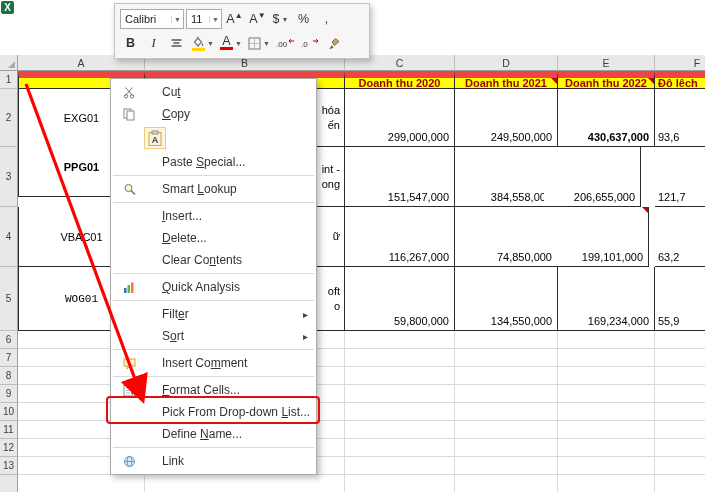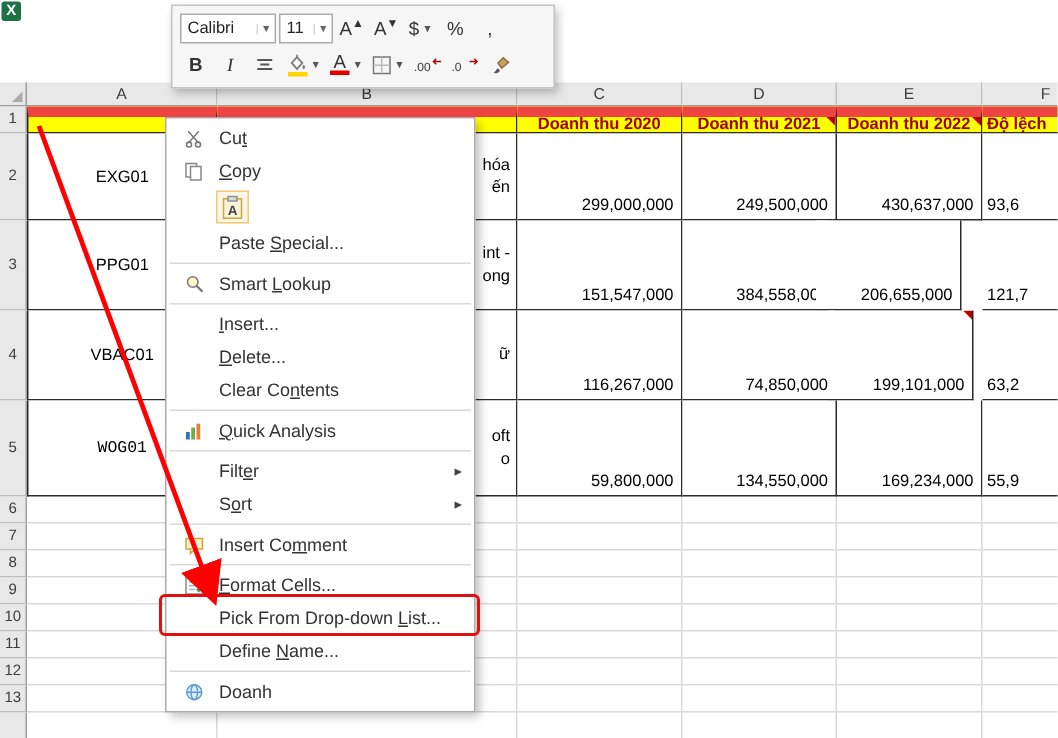--- a/index.html
+++ b/index.html
@@ -45,21 +45,21 @@
   .tbtn .drop{font-size:7px;color:#555;margin-left:2px}
   .cbw{display:flex;flex-direction:column;align-items:center;line-height:11px}
   .cbar{width:13px;height:3px}
   .supsz{font-size:8px;margin-top:-8px;color:#333}
 
   
   .menu{position:absolute;left:110px;top:78px;width:207px;background:#fff;border:1px solid #ABABAB;
     box-shadow:3px 3px 6px rgba(0,0,0,.25);z-index:30;padding:2px 0}
   .mi{display:flex;align-items:center;height:22px;padding:0 8px 0 6px;font-size:12px;color:#333;cursor:default;position:relative}
   .mi .ic{width:24px;min-width:24px;display:flex;align-items:center;justify-content:center}
-  .mi .lbl{margin-left:5px;white-space:nowrap}
+  .mi .lbl{margin-left:21px;white-space:nowrap}
   .mi u{text-decoration:underline}
   .mi-heading{font-weight:bold;height:21px}
   .paste-row{height:26px;display:flex;align-items:center;padding-left:33px}
   .paste-btn{width:22px;height:22px;display:flex;align-items:center;justify-content:center;border:1px solid #F2C879;background:#FDF6E7}
   .sub-arr{margin-left:auto;font-size:10px;color:#444}
   .sep{height:1px;background:#D9D9D9;margin:2px}
   .redbox{position:absolute;border:2.5px solid #DE1010;border-radius:4px;z-index:45;pointer-events:none}
 </style>
 </head>
 <body>
@@ -156,23 +156,23 @@
     <div class="tcell hrow first-row comment" style="position: absolute; left: 455px; top: 71px; width: 103px; height: 18px; background: rgb(255, 255, 0); color: rgb(156, 0, 6);">Doanh thu 2021</div>
     <div class="tcell hrow first-row comment" style="position: absolute; left: 558px; top: 71px; width: 97px; height: 18px; background: rgb(255, 255, 0); color: rgb(156, 0, 6);">Doanh thu 2022</div>
     <div class="tcell hrow left first-row" style="position: absolute; left: 655px; top: 71px; width: 85px; height: 18px; background: rgb(255, 255, 0); color: rgb(156, 0, 6);">Độ lệch</div>
     <div class="tcell code first-col" style="position: absolute; left: 18px; top: 89px; width: 127px; height: 58px;">EXG01</div>
     <div class="tcell bfrag" style="position: absolute; left: 145px; top: 89px; width: 200px; height: 58px;">
       <span>hóa</span>
       <span>ến</span>
     </div>
     <div class="tcell num" style="position: absolute; left: 345px; top: 89px; width: 110px; height: 58px;">299,000,000</div>
     <div class="tcell num" style="position: absolute; left: 455px; top: 89px; width: 103px; height: 58px;">249,500,000</div>
-    <div class="tcell num" style="position: absolute; left: 558px; top: 89px; width: 97px; height: 58px;">430,637,000</div>
+    <div class="tcell num" style="position: absolute; left: 558px; top: 89px; width: 97px; height: 58px; font-weight: bold;">430,637,000</div>
     <div class="tcell fleft" style="position: absolute; left: 655px; top: 89px; width: 85px; height: 58px;">93,6</div>
-    <div class="tcell code first-col" style="position: absolute; left: 18px; top: 147px; width: 127px; height: 60px;">PPG01</div>
+    <div class="tcell code first-col" style="position: absolute; left: 18px; top: 137px; width: 127px; height: 60px; font-weight: bold;">PPG01</div>
     <div class="tcell bfrag" style="position: absolute; left: 145px; top: 147px; width: 200px; height: 60px;">
       <span>int -</span>
       <span>ong</span>
     </div>
     <div class="tcell num" style="position: absolute; left: 345px; top: 147px; width: 110px; height: 60px;">151,547,000</div>
     <div class="tcell num comment" style="position: absolute; left: 455px; top: 147px; width: 103px; height: 60px;">384,558,000</div>
     <div class="tcell num" style="position: absolute; left: 544px; top: 147px; width: 97px; height: 60px;">206,655,000</div>
     <div class="tcell fleft" style="position: absolute; left: 655px; top: 147px; width: 85px; height: 60px;">121,7</div>
     <div class="tcell code first-col" style="position: absolute; left: 18px; top: 207px; width: 127px; height: 60px;">VBAC01</div>
     <div class="tcell bfrag" style="position: absolute; left: 145px; top: 207px; width: 200px; height: 60px;">
@@ -400,17 +400,17 @@
       </div>
       <div class="sep"></div>
       <div class="mi">
         <span class="ic">
           <svg width="13" height="13" viewBox="0 0 13 13">
             <circle cx="6.5" cy="6.5" r="5" fill="#DDEBF7" stroke="#5B9BD5"></circle>
             <ellipse cx="6.5" cy="6.5" rx="2.2" ry="5" fill="none" stroke="#5B9BD5"></ellipse>
             <path d="M1.5 6.5 h10" stroke="#5B9BD5"></path>
           </svg>
         </span>
-        <span class="lbl">Doanh</span>
+        <span class="lbl">Link</span>
       </div>
     </div>
     <div class="redbox" style="left: 106px; width: 214px; top: 396px; height: 28px; border-color: rgb(222, 16, 16);"></div>
   </div>
 
 </body></html>

